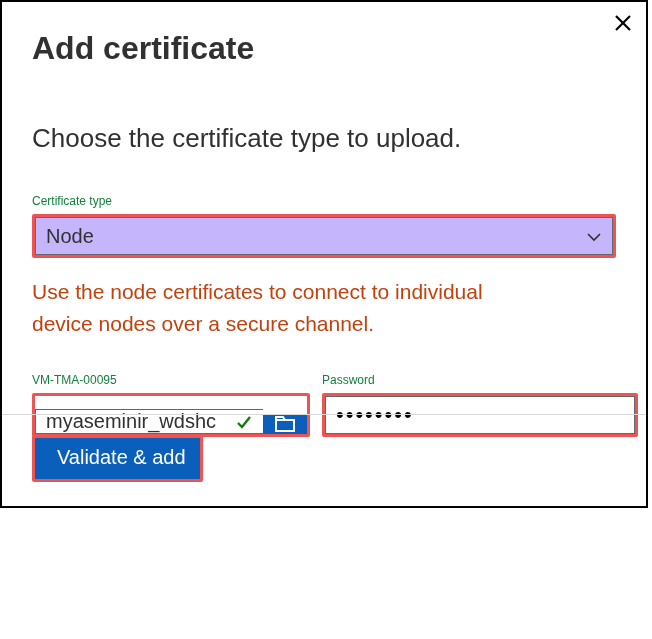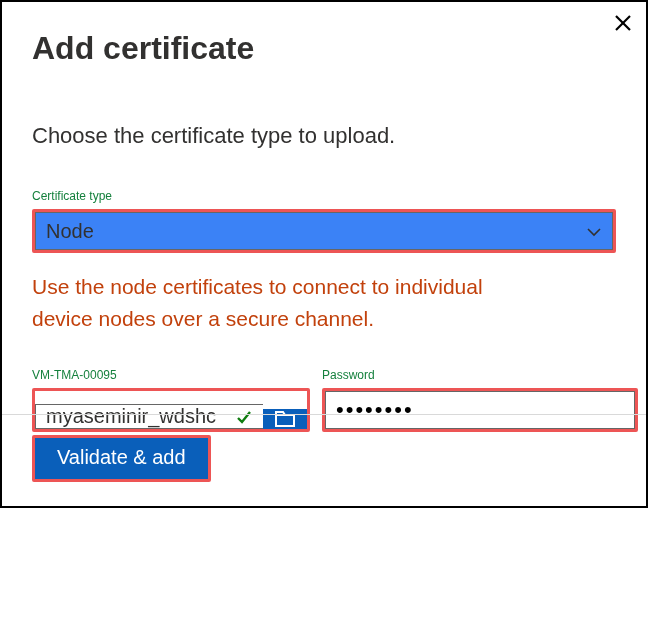--- a/index.html
+++ b/index.html
@@ -41,21 +41,21 @@
   }
 
   h1.title {
     margin: 0 0 56px 0;
     font-size: 32px;
     font-weight: 600;
     color: #323130;
   }
 
   .instr {
-    font-size: 22px;
+    font-size: 26px;
     color: #323130;
     margin: 0 0 40px 0;
   }
 
   .field-label {
     font-size: 12px;
     color: #15803d;
     margin-bottom: 6px;
   }
 
@@ -70,21 +70,21 @@
   }
   .select-inner {
     border: 1px solid #666;
     height: 38px;
     display: flex;
     align-items: center;
     padding: 0 10px;
     justify-content: space-between;
     font-size: 20px;
     cursor: pointer;
-    background: #3b82f6;
+    background: #c4b5fd;
   }
   .select-inner .chev { }
   .select-inner .chev svg { stroke:#323130; stroke-width:1.6; fill:none; }
 
   .helper {
     font-size: 21px;
     line-height: 1.5;
     color: #c2410c;
     margin: 0 0 34px 0;
     max-width: 480px;
@@ -159,21 +159,21 @@
     border-top: 1px solid #d9d9d9;
     padding: 20px 30px 24px 30px;
   }
   .primary-wrap.outline-red {
     display: inline-block;
   }
   .primary-btn {
     background: #0a5fba;
     color: #fff;
     font-size: 20px;
-    padding: 8px 22px 10px 22px;
+    padding: 8px 14px 10px 22px;
     border: none;
     cursor: pointer;
     font-family: inherit;
   }
 </style>
 </head>
 <body>
 
 <div class="panel">
 

